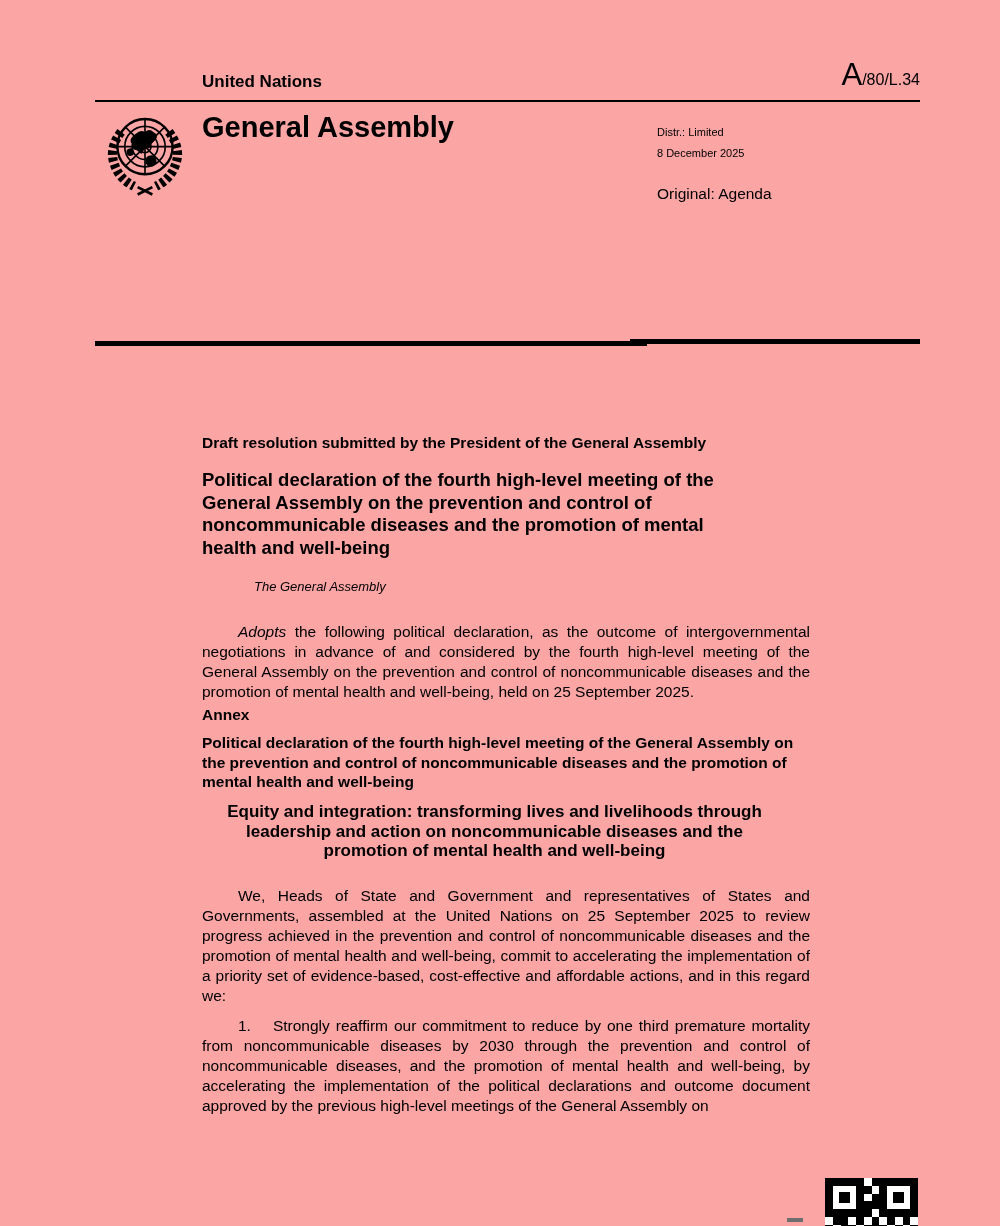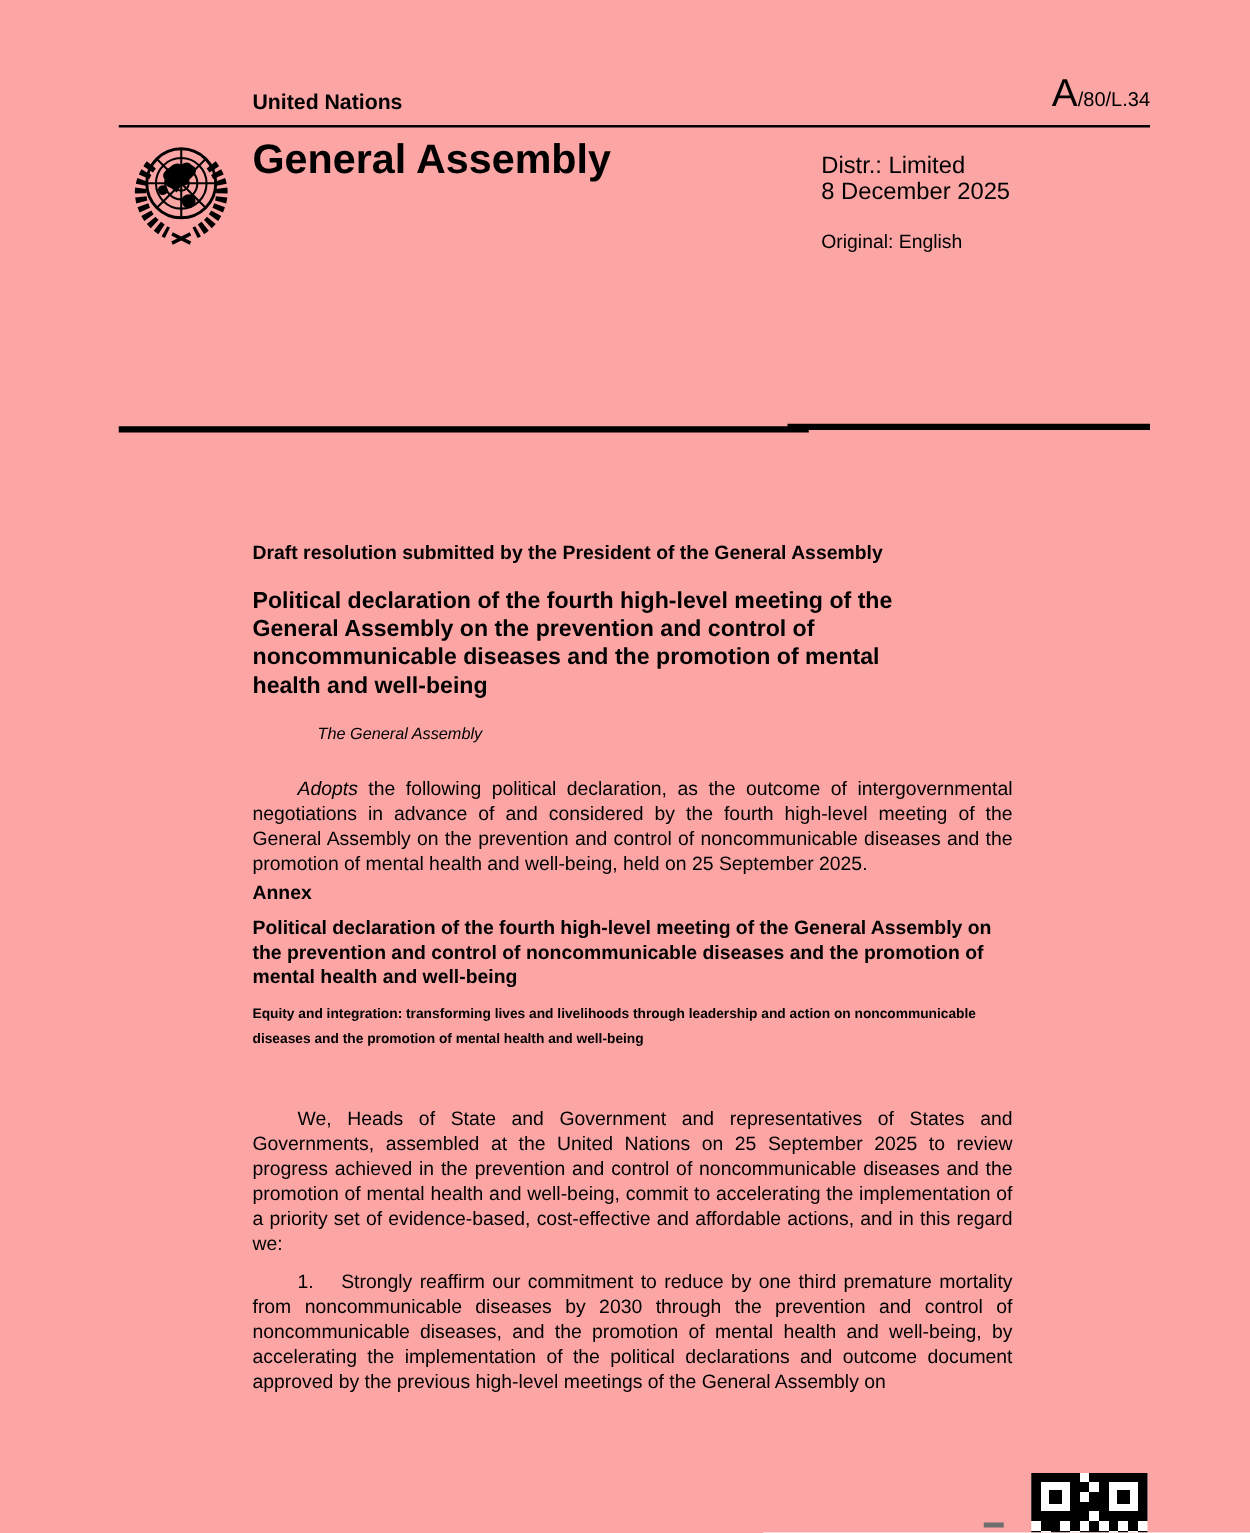--- a/index.html
+++ b/index.html
@@ -24,23 +24,23 @@
     display: inline-flex; align-items: baseline;
   }
   .doc-symbol .big-a { font-size: 31px; line-height: 34px; }
   .doc-symbol .rest  { font-size: 16px; }
   .rule-thin {
     left: 95px; top: 100px; width: 825px; height: 2px; background: #000;
   }
   .un-emblem { left: 99px; top: 107px; width: 92px; height: 94px; }
   .body-name {
     left: 202px; top: 110px;
-    font-size: 33px; font-weight: bold; line-height: 34px;
-  }
-  .distr-block { left: 657px; top: 122px; font-size: 19px; line-height: 21px; }
+    font-size: 29px; font-weight: bold; line-height: 34px;
+  }
+  .distr-block { left: 657px; top: 122px; font-size: 11px; line-height: 21px; }
   .original-line { left: 657px; top: 183px; font-size: 15.5px; line-height: 21px; }
 
   
   .rule-thick-left  { left: 95px;  top: 341px; width: 552px; height: 5px; background: #000; }
   .rule-thick-right { left: 630px; top: 339px; width: 290px; height: 5px; background: #000; }
 
   
   .session-block { left: 95px; top: 348px; font-size: 15.5px; line-height: 20px; }
   .bold { font-weight: bold; }
   .italic { font-style: italic; }
@@ -67,21 +67,21 @@
   .annex-label {
     left: 202px; top: 705px;
     font-size: 15.5px; font-weight: bold; line-height: 20px; text-align: right;
   }
   .annex-title {
     left: 202px; top: 733px; width: 604px;
     font-size: 15.5px; font-weight: bold; line-height: 19.5px;
   }
   .annex-subtitle {
     left: 202px; top: 802px; width: 585px;
-    font-size: 11px; font-weight: bold; line-height: 19.5px;
+    font-size: 17px; font-weight: bold; line-height: 19.5px; text-align: center;
   }
   .para-we { top: 870px; }
   .para-one { top: 1000px; }
   .para-one .para-num { margin-right: 22px; }
 
   
   .qr-code { left: 825px; top: 1178px; width: 93px; height: 93px; }
   .footer-mark { left: 787px; top: 1218px; width: 16px; height: 4px; background: #6e6e6e; }
 </style>
 </head>
@@ -118,21 +118,21 @@
       <path d="M33 44 q4 -1 5 3 q1 4 -3 5 q-4 1 -5 -3 q-1 -4 3 -5 z" fill="#000"></path>
     </svg>
   </div>
 
   <div class="abs body-name">General Assembly</div>
 
   <div class="abs distr-block">
     <div>Distr.: Limited</div>
     <div>8 December 2025</div>
   </div>
-  <div class="abs original-line">Original: English</div>
+  <div class="abs original-line">Original: Agenda</div>
 
   <div class="abs rule-thick-left"></div>
   <div class="abs rule-thick-right"></div>
 
 
   <div class="abs submitted-by">Draft resolution submitted by the President of the General Assembly</div>
 
   <div class="abs doc-title">Political declaration of the fourth high-level meeting of the General Assembly on the prevention and control of noncommunicable diseases and the promotion of mental health and well-being</div>
 
   <div class="abs actor-line">The General Assembly</div>

